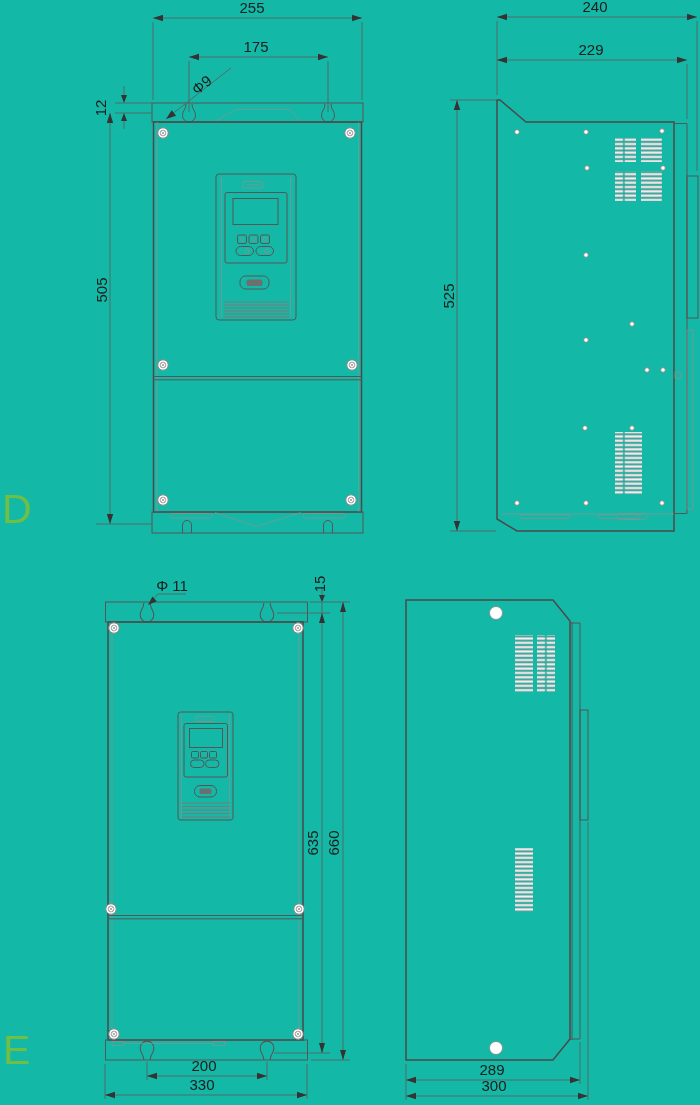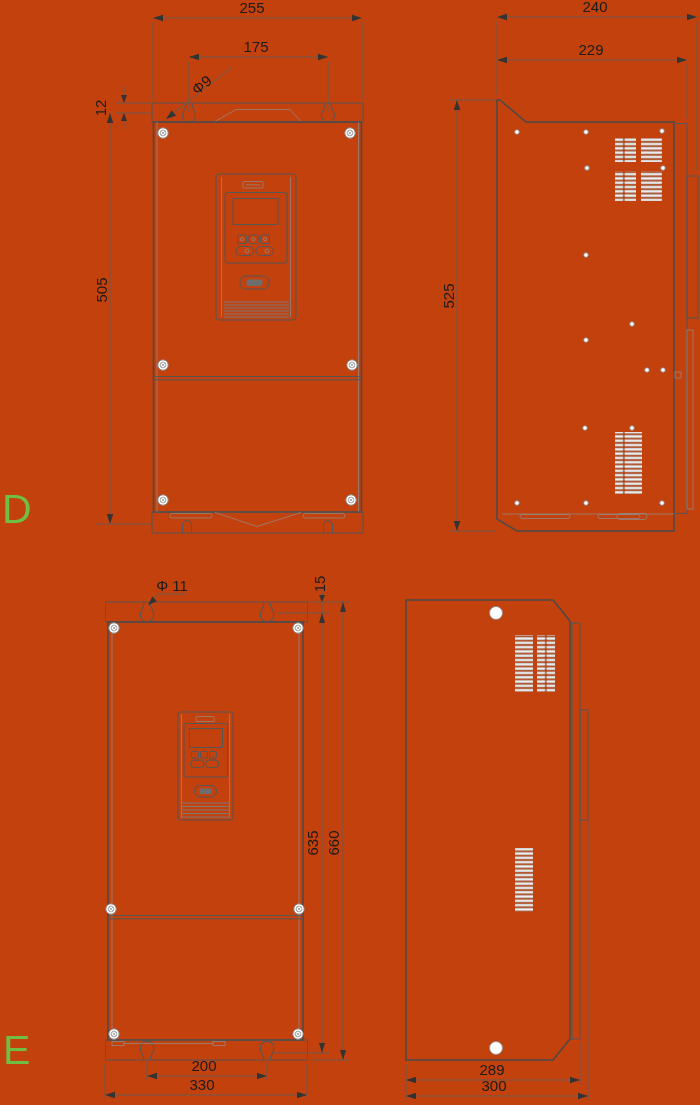--- a/index.html
+++ b/index.html
@@ -1,16 +1,16 @@
 <!DOCTYPE html>
 <html><head>
 <meta charset="utf-8">
 <style>
   html,body{margin:0;padding:0;background:#fff;}
-  .canvas{position:relative;width:700px;height:1105px;background:#c2410c;overflow:hidden;
+  .canvas{position:relative;width:700px;height:1105px;background:#14b8a6;overflow:hidden;
           font-family:"Liberation Sans",sans-serif;}
   svg{position:absolute;left:0;top:0;}
   .ol  {stroke:#4a4a4a;stroke-width:1.5;fill:none;}
   .ol2 {stroke:#565656;stroke-width:1;fill:none;}
   .thin{stroke:#8f8f8f;stroke-width:.7;fill:none;}
   .dim {stroke:#606060;stroke-width:.85;fill:none;}
   .ah  {fill:#333;stroke:none;}
   .dimt{font:15px "Liberation Sans",sans-serif;fill:#1c1c1c;}
   .lab {font:41px "Liberation Sans",sans-serif;}
   .hole{fill:#fff;stroke:#8a8a8a;stroke-width:.9;}

